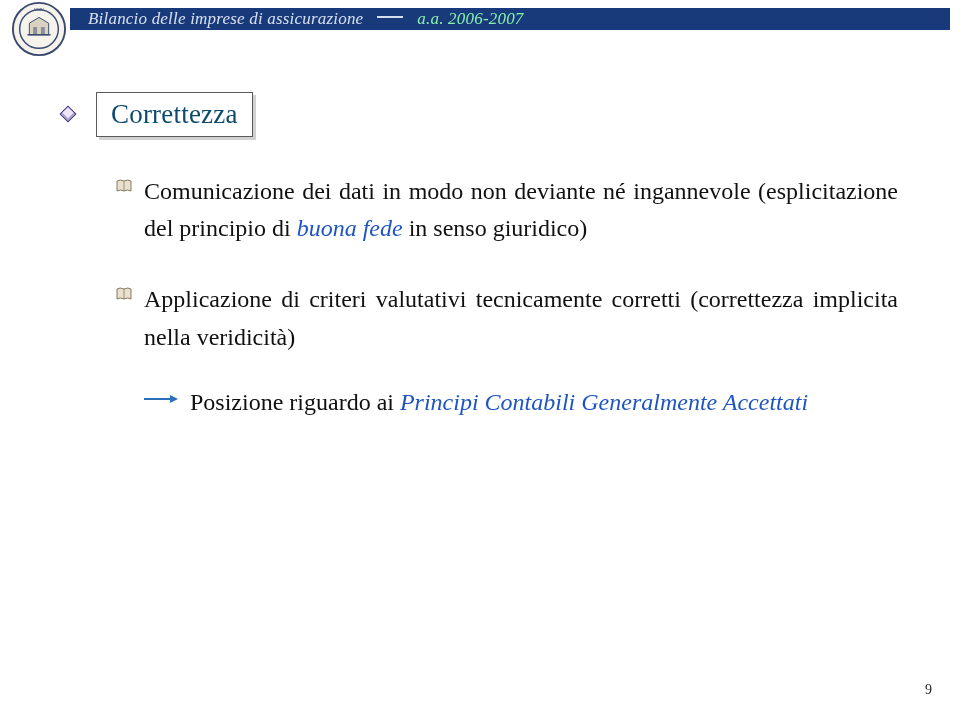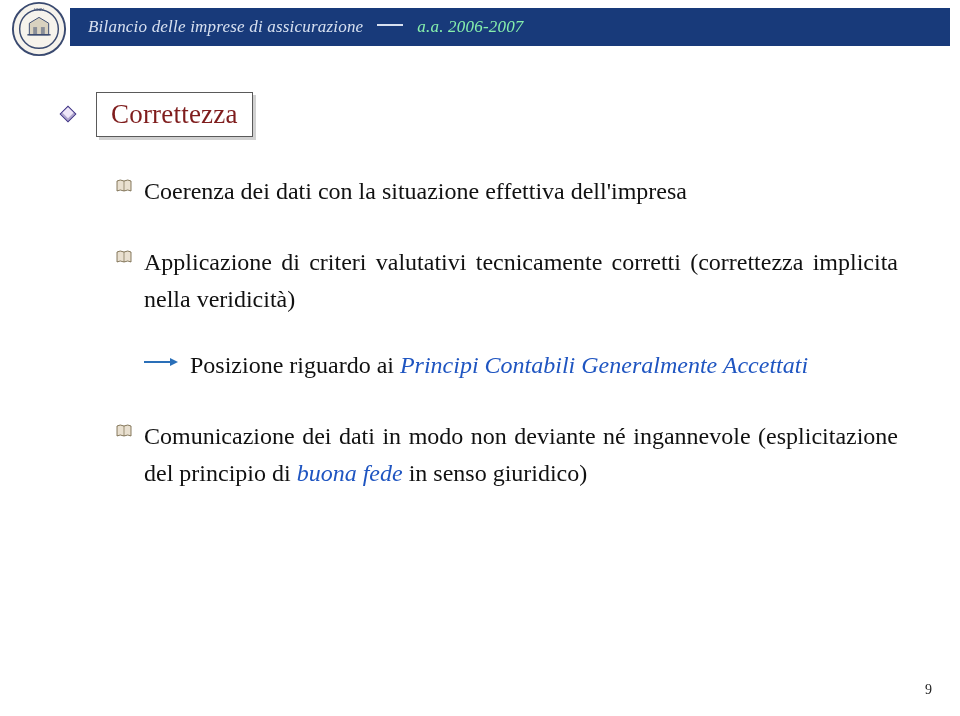--- a/index.html
+++ b/index.html
@@ -16,21 +16,21 @@
     top: 0;
     left: 0;
     right: 0;
     height: 46px;
   }
   .header-line {
     position: absolute;
     top: 8px;
     left: 70px;
     right: 10px;
-    height: 38px;
+    height: 22px;
     background: #183a7a;
     display: flex;
     align-items: center;
     padding-left: 18px;
     color: #d7e0f0;
     font-size: 17px;
     font-style: italic;
     letter-spacing: 0.2px;
   }
   .header-line .course {
@@ -85,21 +85,21 @@
     border: 1.5px solid #3b2f82;
     box-shadow: inset -2px -2px 0 rgba(59,47,130,0.35);
   }
   .title-box {
     border: 1.5px solid #5a5a5a;
     box-shadow: 3px 3px 0 rgba(0,0,0,0.18);
     padding: 6px 14px 6px 14px;
     display: inline-block;
   }
   .title-box span {
-    color: #7f1d1d;
+    color: #0c4a6e;
     font-size: 27px;
     letter-spacing: 0.2px;
   }
 
   .body-list {
     margin-left: 54px;
     margin-top: 8px;
     font-size: 24px;
     color: #111;
     line-height: 1.55;
@@ -176,28 +176,29 @@
     <div class="diamond-bullet">
         <span></span>
       </div>
     <div class="title-box">
       <span>Correttezza</span>
     </div>
   </div>
 
   <div class="body-list">
 
-    <div class="li">
+
+    <div class="li" style="text-align:justify;">
       <div class="book-bullet">
         <svg viewBox="0 0 16 14">
             <path d="M1 2 Q4 0 8 2 Q12 0 15 2 L15 12 Q12 10 8 12 Q4 10 1 12 Z" fill="#e9e0d0" stroke="#6a5a3a" stroke-width="0.8"></path>
             <path d="M8 2 L8 12" stroke="#6a5a3a" stroke-width="0.6"></path>
           </svg>
       </div>
-      <span>Coerenza dei dati con la situazione effettiva dell'impresa</span>
+      <span>Comunicazione dei dati in modo non deviante né ingannevole (esplicitazione del principio di </span><span class="italic-blue">buona fede</span><span> in senso giuridico)</span>
     </div>
 
     <div class="li" style="text-align:justify;">
       <div class="book-bullet">
         <svg viewBox="0 0 16 14">
             <path d="M1 2 Q4 0 8 2 Q12 0 15 2 L15 12 Q12 10 8 12 Q4 10 1 12 Z" fill="#e9e0d0" stroke="#6a5a3a" stroke-width="0.8"></path>
             <path d="M8 2 L8 12" stroke="#6a5a3a" stroke-width="0.6"></path>
           </svg>
       </div>
       <span>Applicazione di criteri valutativi tecnicamente corretti (correttezza implicita nella veridicità)</span>
@@ -206,26 +207,16 @@
         <div class="arrow-bullet">
           <svg viewBox="0 0 34 10">
               <line x1="0" y1="5" x2="26" y2="5" stroke="#2a6fb8" stroke-width="2"></line>
               <polygon points="26,1 34,5 26,9" fill="#2a6fb8"></polygon>
             </svg>
         </div>
         <span>Posizione riguardo ai </span><span class="italic-blue">Principi Contabili Generalmente Accettati</span>
       </div>
     </div>
 
-    <div class="li" style="text-align:justify;">
-      <div class="book-bullet">
-        <svg viewBox="0 0 16 14">
-            <path d="M1 2 Q4 0 8 2 Q12 0 15 2 L15 12 Q12 10 8 12 Q4 10 1 12 Z" fill="#e9e0d0" stroke="#6a5a3a" stroke-width="0.8"></path>
-            <path d="M8 2 L8 12" stroke="#6a5a3a" stroke-width="0.6"></path>
-          </svg>
-      </div>
-      <span>Comunicazione dei dati in modo non deviante né ingannevole (esplicitazione del principio di </span><span class="italic-blue">buona fede</span><span> in senso giuridico)</span>
-    </div>
-
   </div>
 </div>
 
 <div class="page-num">9</div>
 
 </body></html>

